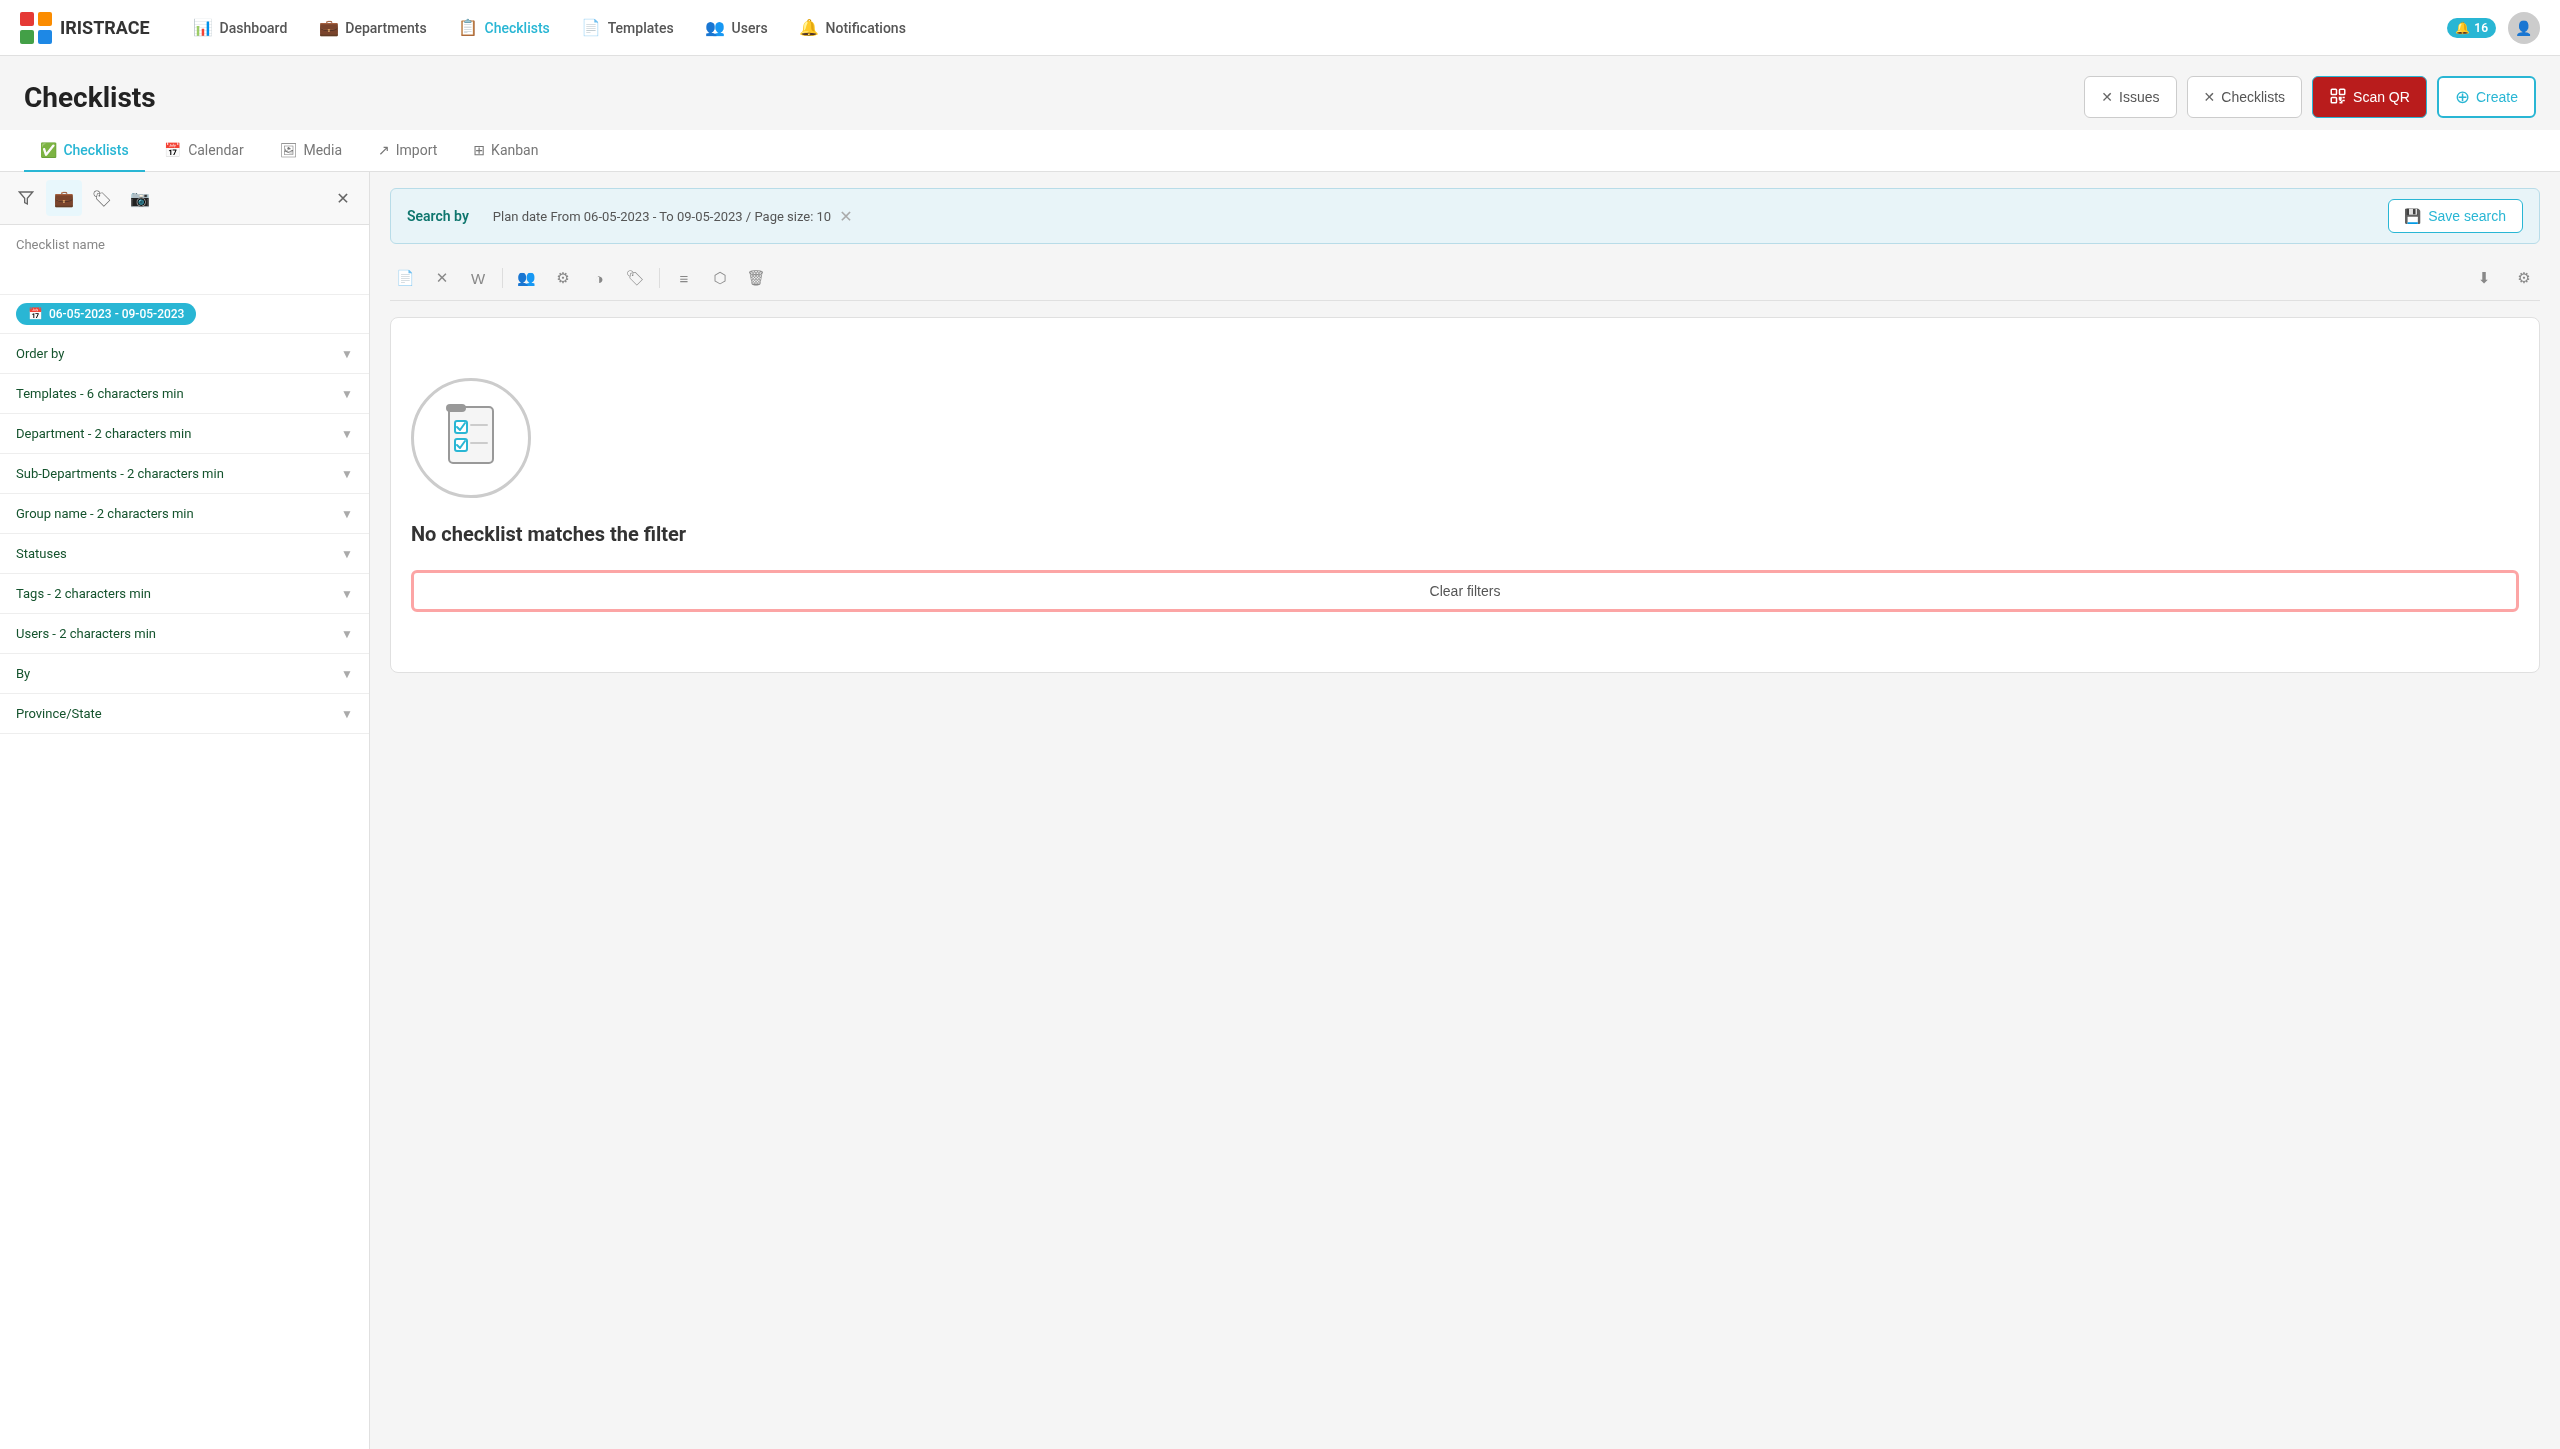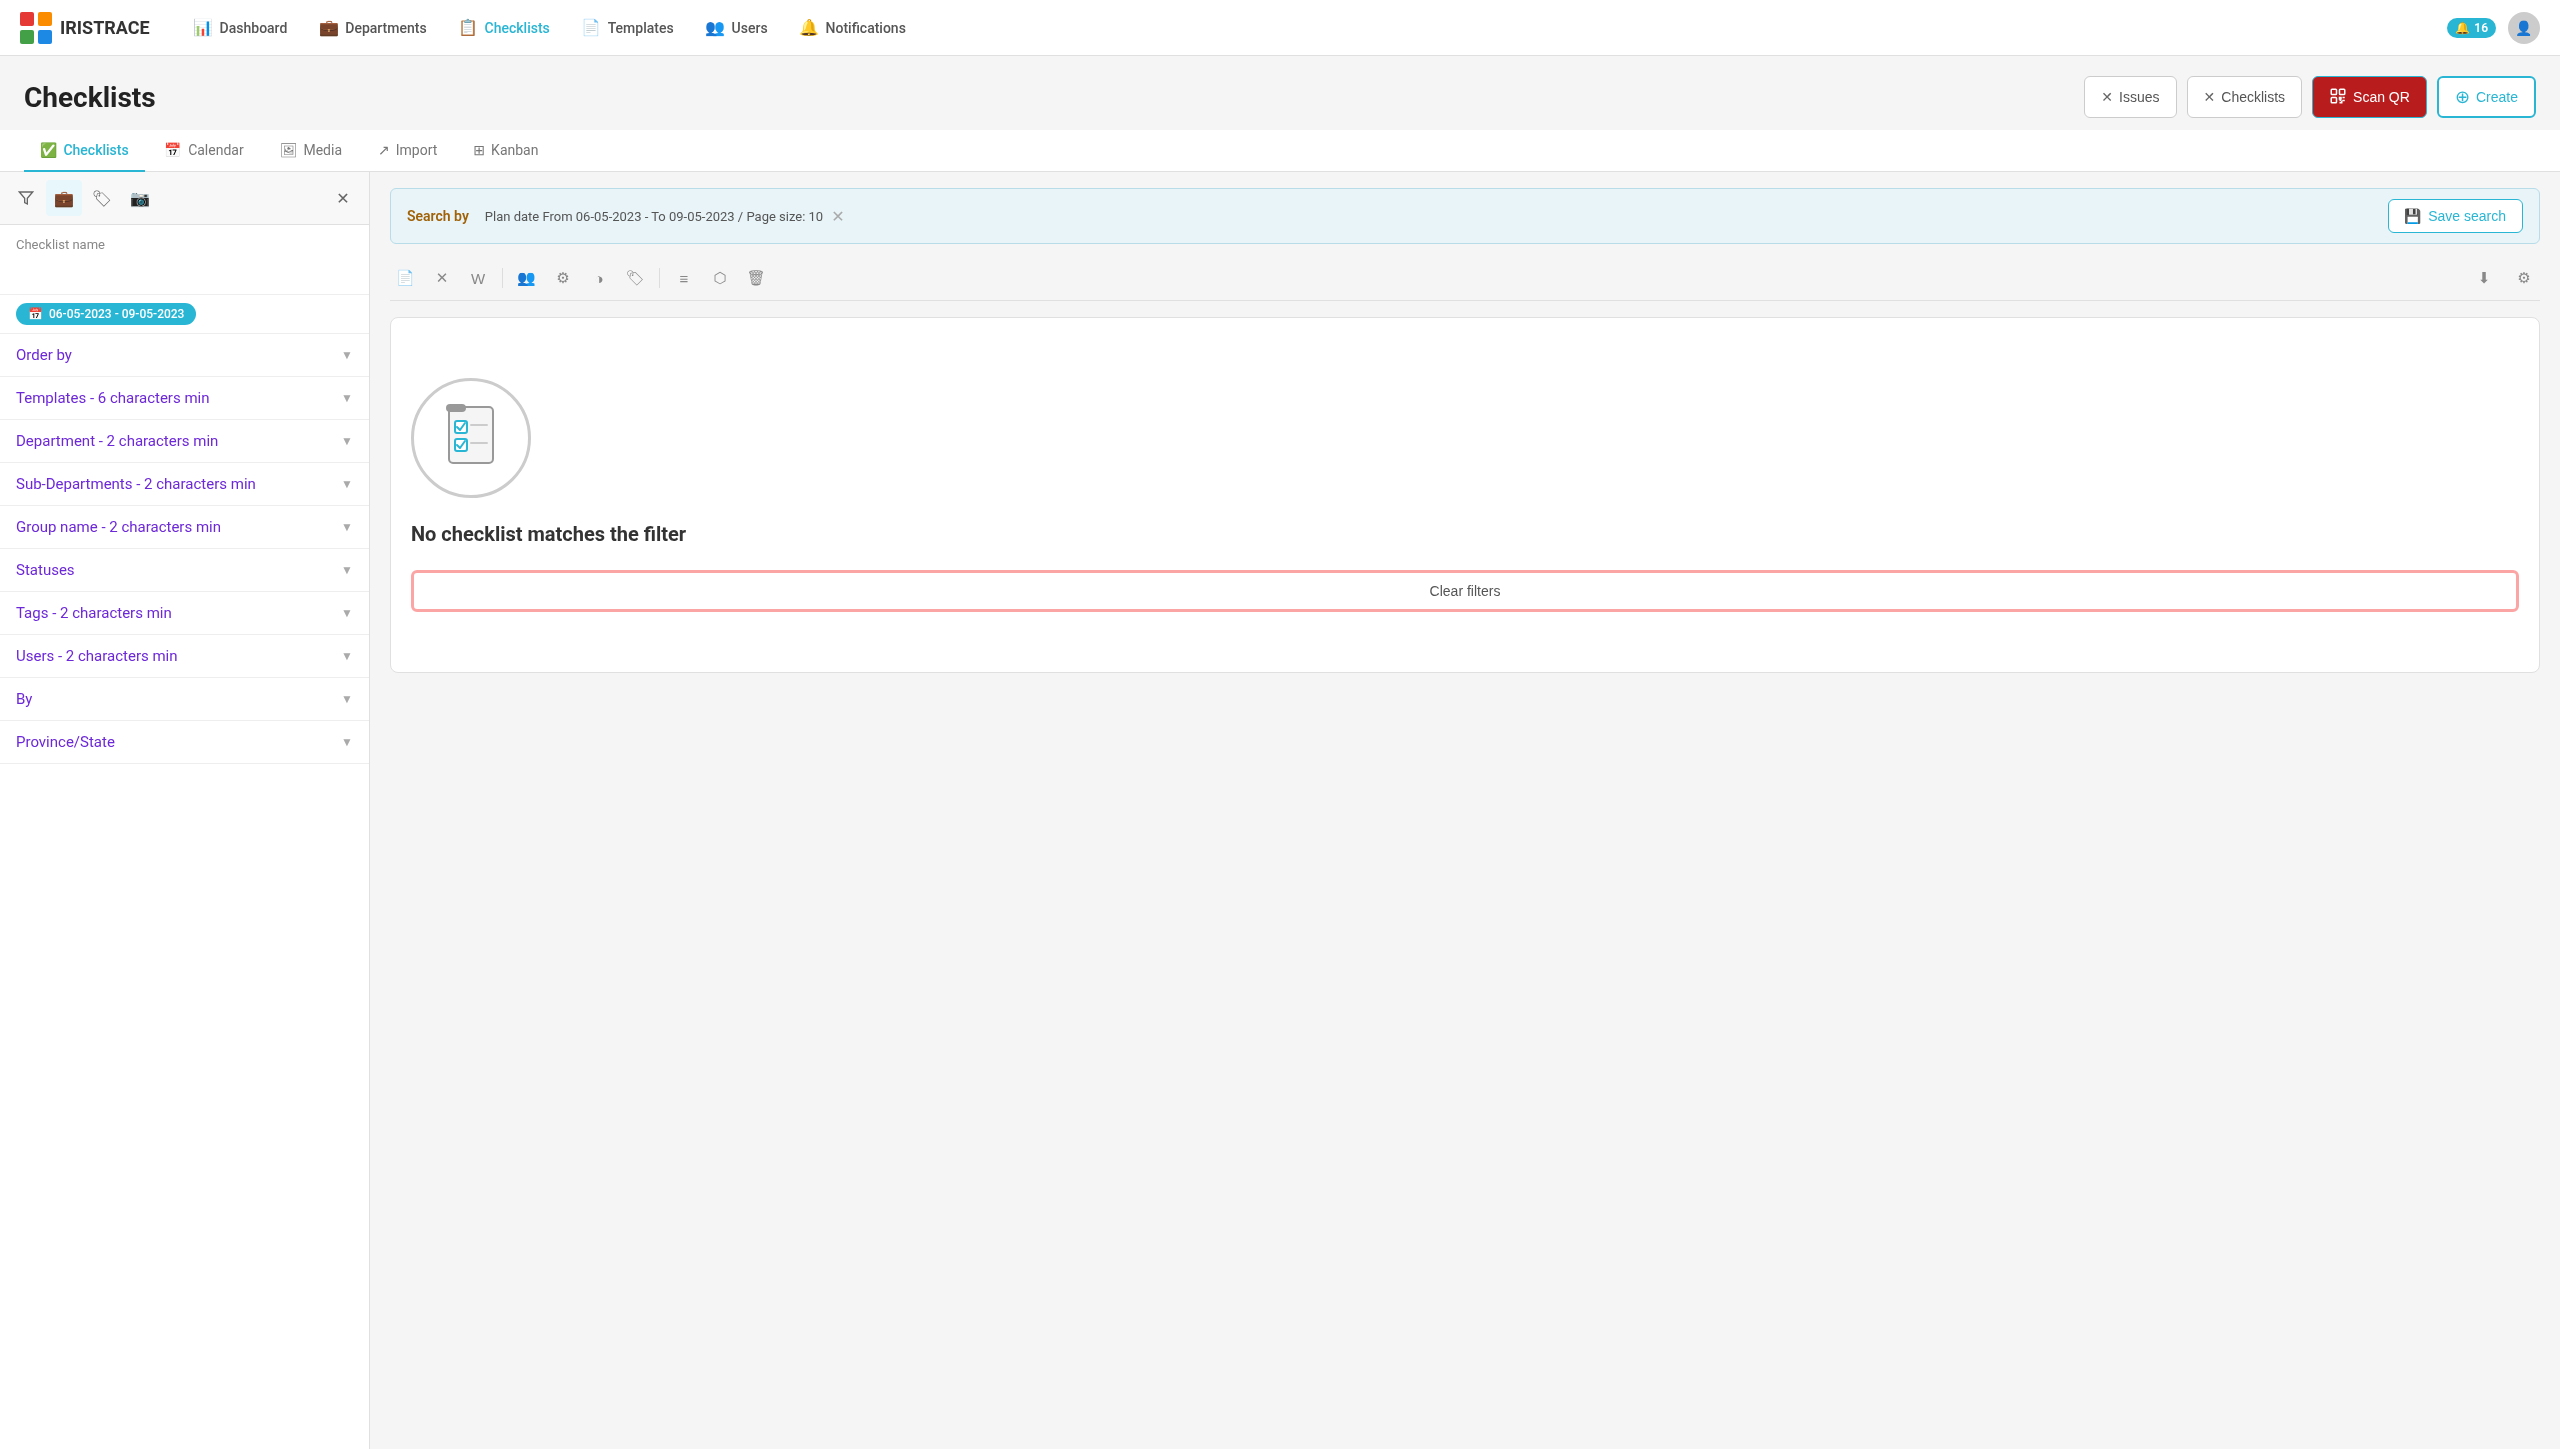--- a/index.html
+++ b/index.html
@@ -76,21 +76,21 @@
     .filter-section { border-bottom: 1px solid #eee; padding: 12px 16px; }
     .filter-label { font-size: 13px; color: #888; margin-bottom: 6px; }
     .filter-input {
       width: 100%; border: none; outline: none; font-size: 14px; color: #333;
       background: transparent; padding: 4px 0;
     }
     .filter-row {
       display: flex; align-items: center; justify-content: space-between;
       padding: 12px 16px; border-bottom: 1px solid #eee; cursor: pointer;
     }
-    .filter-row-label { font-size: 15px; color: #6d28d9; }
+    .filter-row-label { font-size: 13px; color: #14532d; }
     .chevron { color: #aaa; font-size: 12px; }
 
     .date-filter-row {
       display: flex; align-items: center; gap: 8px;
       padding: 8px 16px; border-bottom: 1px solid #eee;
     }
     .date-badge {
       display: flex; align-items: center; gap: 6px;
       background: #29b6d4; color: #fff; border-radius: 20px;
       padding: 4px 12px; font-size: 12px; font-weight: 500;
@@ -98,21 +98,21 @@
 
     
     .content { flex: 1; padding: 16px 20px; }
 
     
     .search-bar {
       display: flex; align-items: center; justify-content: space-between;
       background: #e8f4f8; border: 1px solid #b8dce8; border-radius: 6px;
       padding: 10px 16px; margin-bottom: 12px;
     }
-    .search-by-label { font-weight: 600; color: #a16207; margin-right: 16px; }
+    .search-by-label { font-weight: 600; color: #0f766e; margin-right: 24px; }
     .search-by-value { color: #555; font-size: 13px; }
     .search-clear { color: #aaa; cursor: pointer; margin-left: 8px; font-size: 16px; }
     .save-search-btn {
       display: flex; align-items: center; gap: 6px;
       background: #fff; border: 1px solid #29b6d4; color: #29b6d4;
       border-radius: 6px; padding: 8px 16px; cursor: pointer; font-size: 14px;
     }
 
     
     .toolbar-row {

